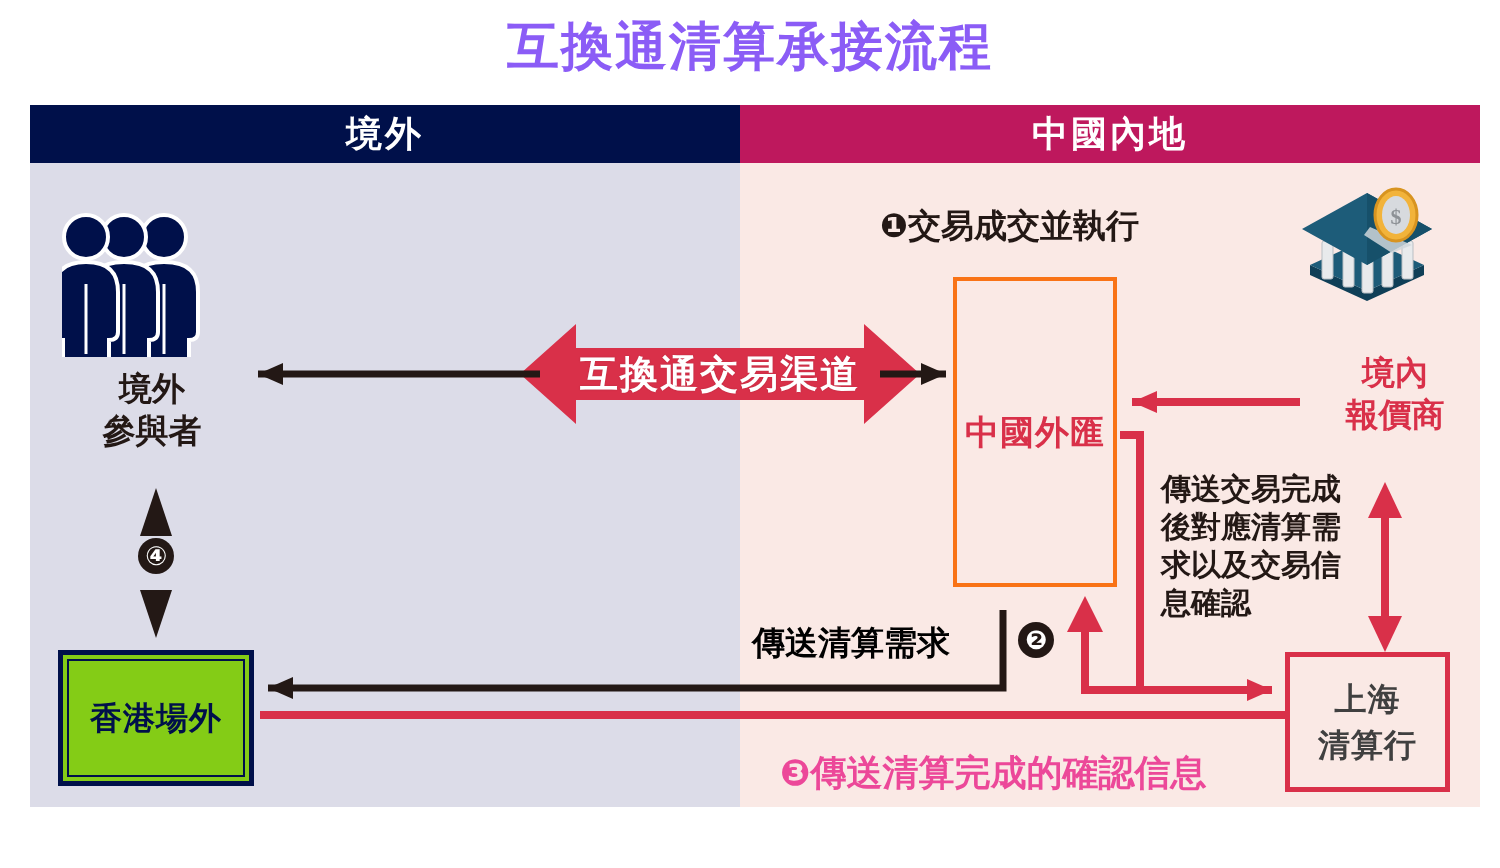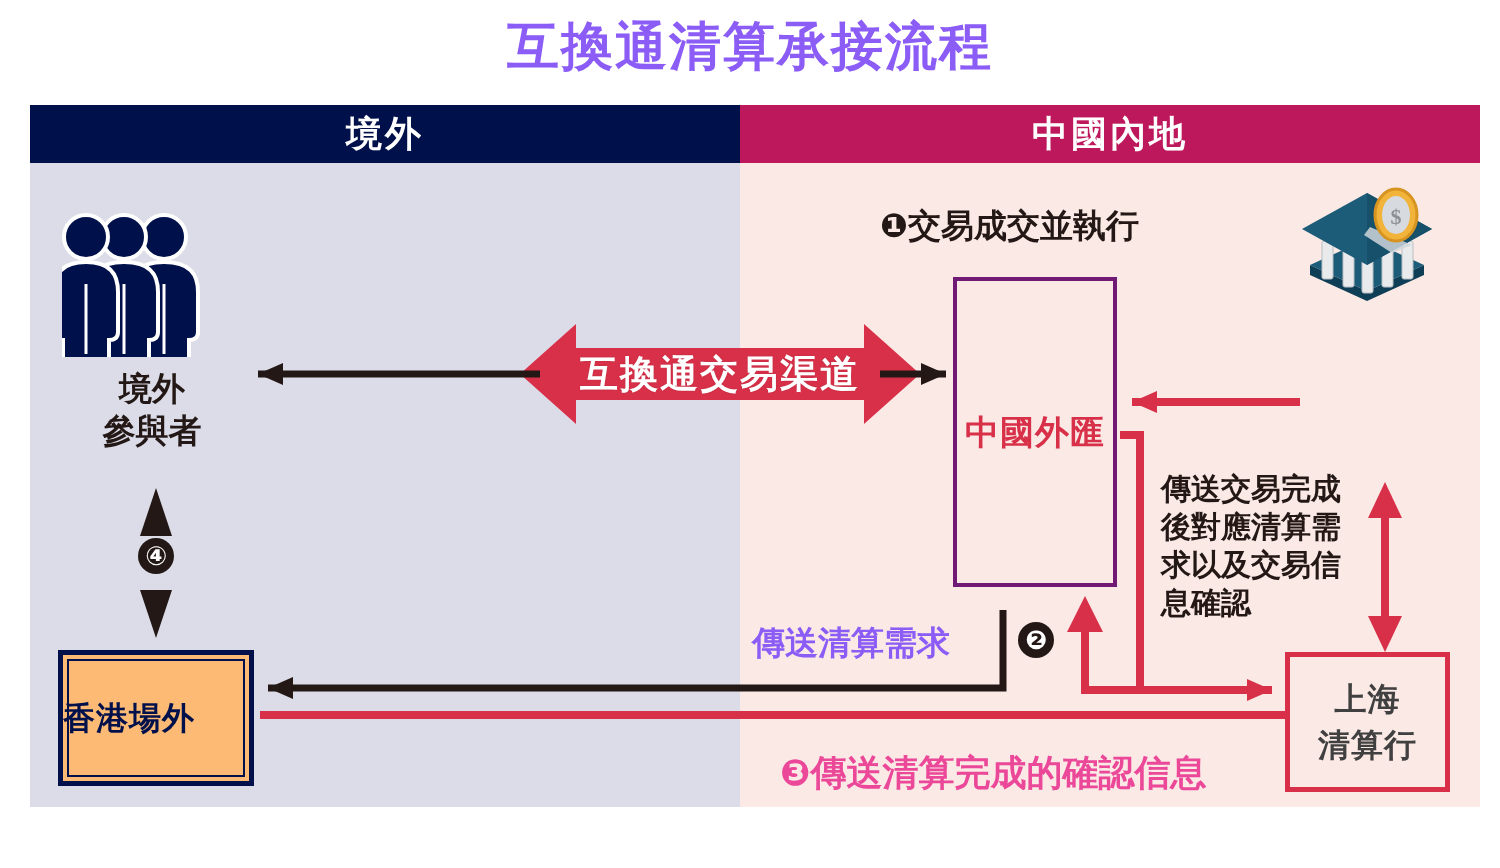--- a/index.html
+++ b/index.html
@@ -34,22 +34,22 @@
   .people svg{display:block;}
 
   .lbl{position:absolute;text-align:center;color:#231815;font-weight:bold;}
   .participants-label{
     left:52px;top:368px;width:200px;font-size:33px;line-height:42px;
   }
 
   
   .hkbox{
     position:absolute;left:58px;top:650px;width:196px;height:136px;
-    border:5px solid #00104a;background:#fdba74;box-sizing:border-box;
-    display:flex;align-items:center;
+    border:5px solid #00104a;background:#84cc16;box-sizing:border-box;
+    display:flex;align-items:center;justify-content:center;
   }
   .hkbox .inner{
     border:0;color:#00104a;font-weight:bold;font-size:32px;line-height:44px;
     text-align:center;letter-spacing:1px;
   }
   .hkbox::before{
     content:"";position:absolute;left:4px;top:4px;right:4px;bottom:4px;
     border:2px solid #00104a;pointer-events:none;
   }
 
@@ -59,21 +59,21 @@
     position:absolute;border-radius:50%;background:#231815;color:#fff;
     font-weight:bold;text-align:center;
   }
   .badge4{
     left:138px;top:538px;width:36px;height:36px;line-height:36px;font-size:26px;
   }
 
   
   .cfets{
     position:absolute;left:953px;top:277px;width:164px;height:310px;
-    border:4px solid #701a75;background:#fae9e5;box-sizing:border-box;
+    border:4px solid #f97316;background:#fae9e5;box-sizing:border-box;
     display:flex;align-items:center;justify-content:center;
   }
   .cfets .inner{
     color:#d93049;font-weight:bold;font-size:34px;line-height:48px;
     text-align:center;letter-spacing:1px;
   }
 
   
   .shclear{
     position:absolute;left:1285px;top:652px;width:165px;height:140px;
@@ -97,21 +97,21 @@
   .step1{
     position:absolute;left:880px;top:205px;width:330px;text-align:left;
     font-size:33px;color:#231815;font-weight:bold;line-height:42px;
   }
   .confirm-text{
     position:absolute;left:1140px;top:470px;width:200px;
     font-size:30px;line-height:38px;color:#231815;font-weight:bold;text-align:left;margin-left:21px;
   }
   .clear-need{
     position:absolute;left:752px;top:622px;width:240px;text-align:left;
-    font-size:33px;line-height:42px;color:#8b5cf6;font-weight:bold;
+    font-size:33px;line-height:42px;color:#000000;font-weight:bold;
   }
   .badge2{
     left:1018px;top:622px;width:36px;height:36px;line-height:36px;font-size:26px;
   }
   .step3{
     position:absolute;left:780px;top:752px;width:520px;text-align:left;
     font-size:36px;line-height:42px;color:#ec4899;font-weight:bold;
   }
 
   
@@ -213,20 +213,24 @@
       <polygon points="75,10 140,46 75,82 10,46" fill="#1d5c79"></polygon>
       <polygon points="75,10 140,46 75,82" fill="#16506a"></polygon>
       <polygon points="78,44 120,62 100,70 72,52" fill="#cfd6da" opacity="0.85"></polygon>
 
       <ellipse cx="104" cy="32" rx="21" ry="26" fill="#f2b33a" stroke="#d89420" stroke-width="3"></ellipse>
       <ellipse cx="104" cy="32" rx="14" ry="19" fill="#d7dade"></ellipse>
       <text x="104" y="41" font-size="22" font-weight="bold" fill="#8d9196" text-anchor="middle" font-family="'Liberation Serif',serif">$</text>
     </svg>
   </div>
 
+  <div class="lbl dealer-label">
+    <div>境內</div>
+    <div>報價商</div>
+  </div>
 
   <div class="channel">
     <svg width="400" height="112" viewBox="0 0 400 112">
       <polygon points="0,56 56,6 56,30 344,30 344,6 400,56 344,106 344,82 56,82 56,106" fill="#d93049"></polygon>
     </svg>
   </div>
   <div class="channel-text">互換通交易渠道</div>
 
   <div class="step1"><span>❶</span><span>交易成交並執行</span></div>
 

